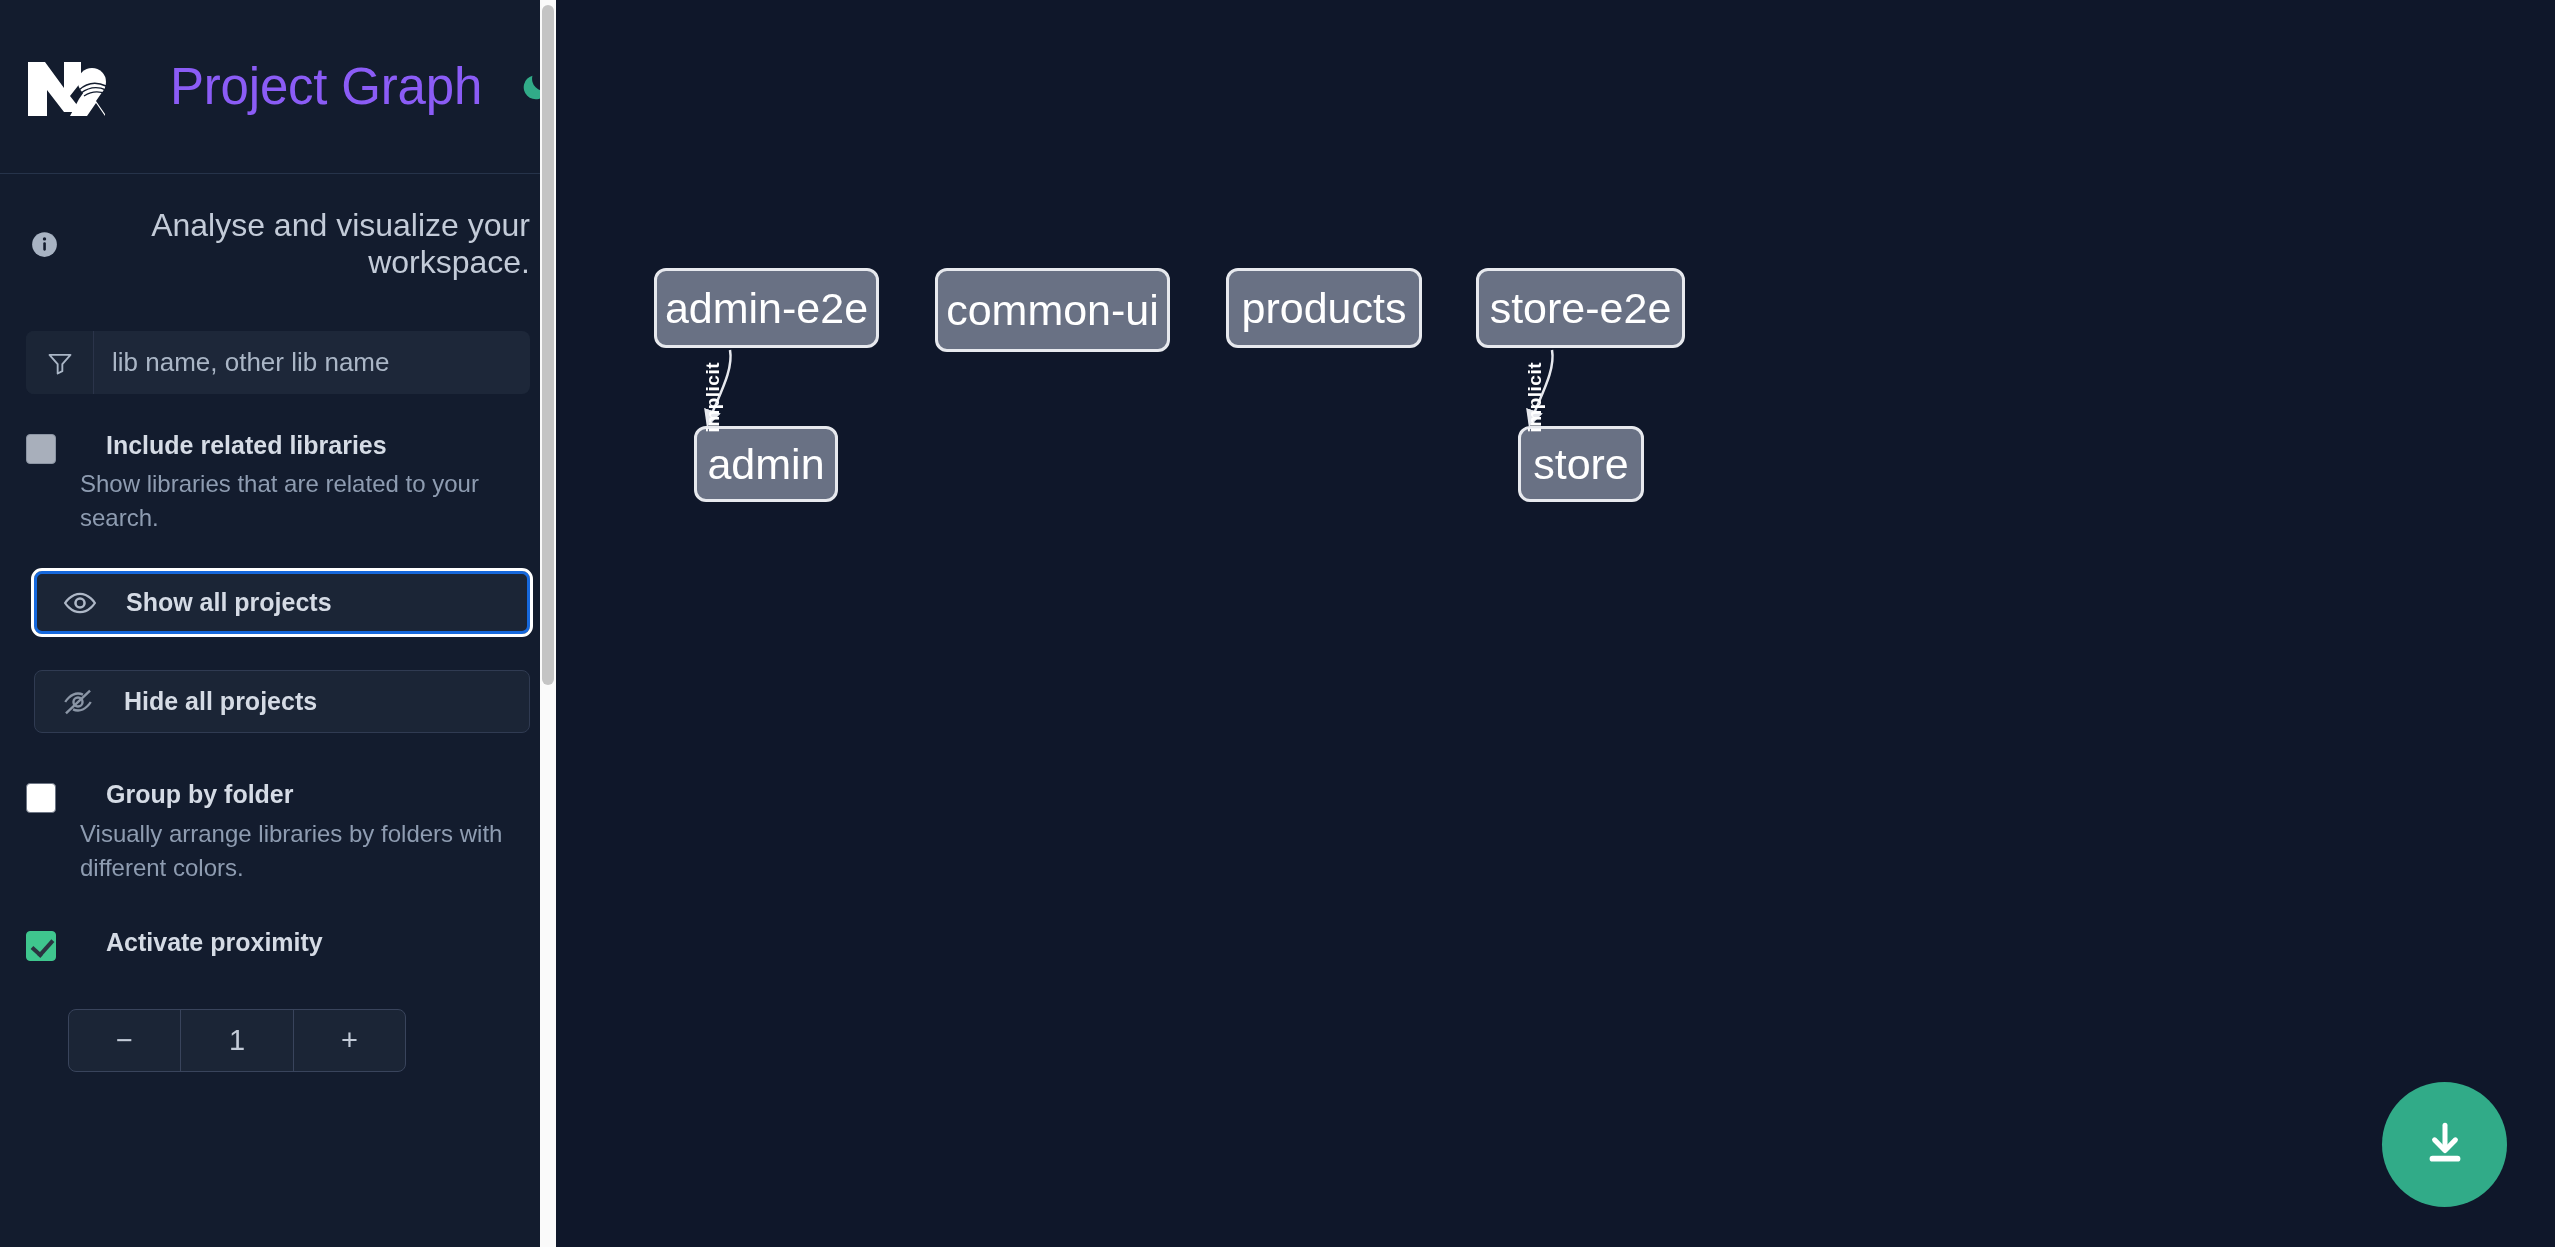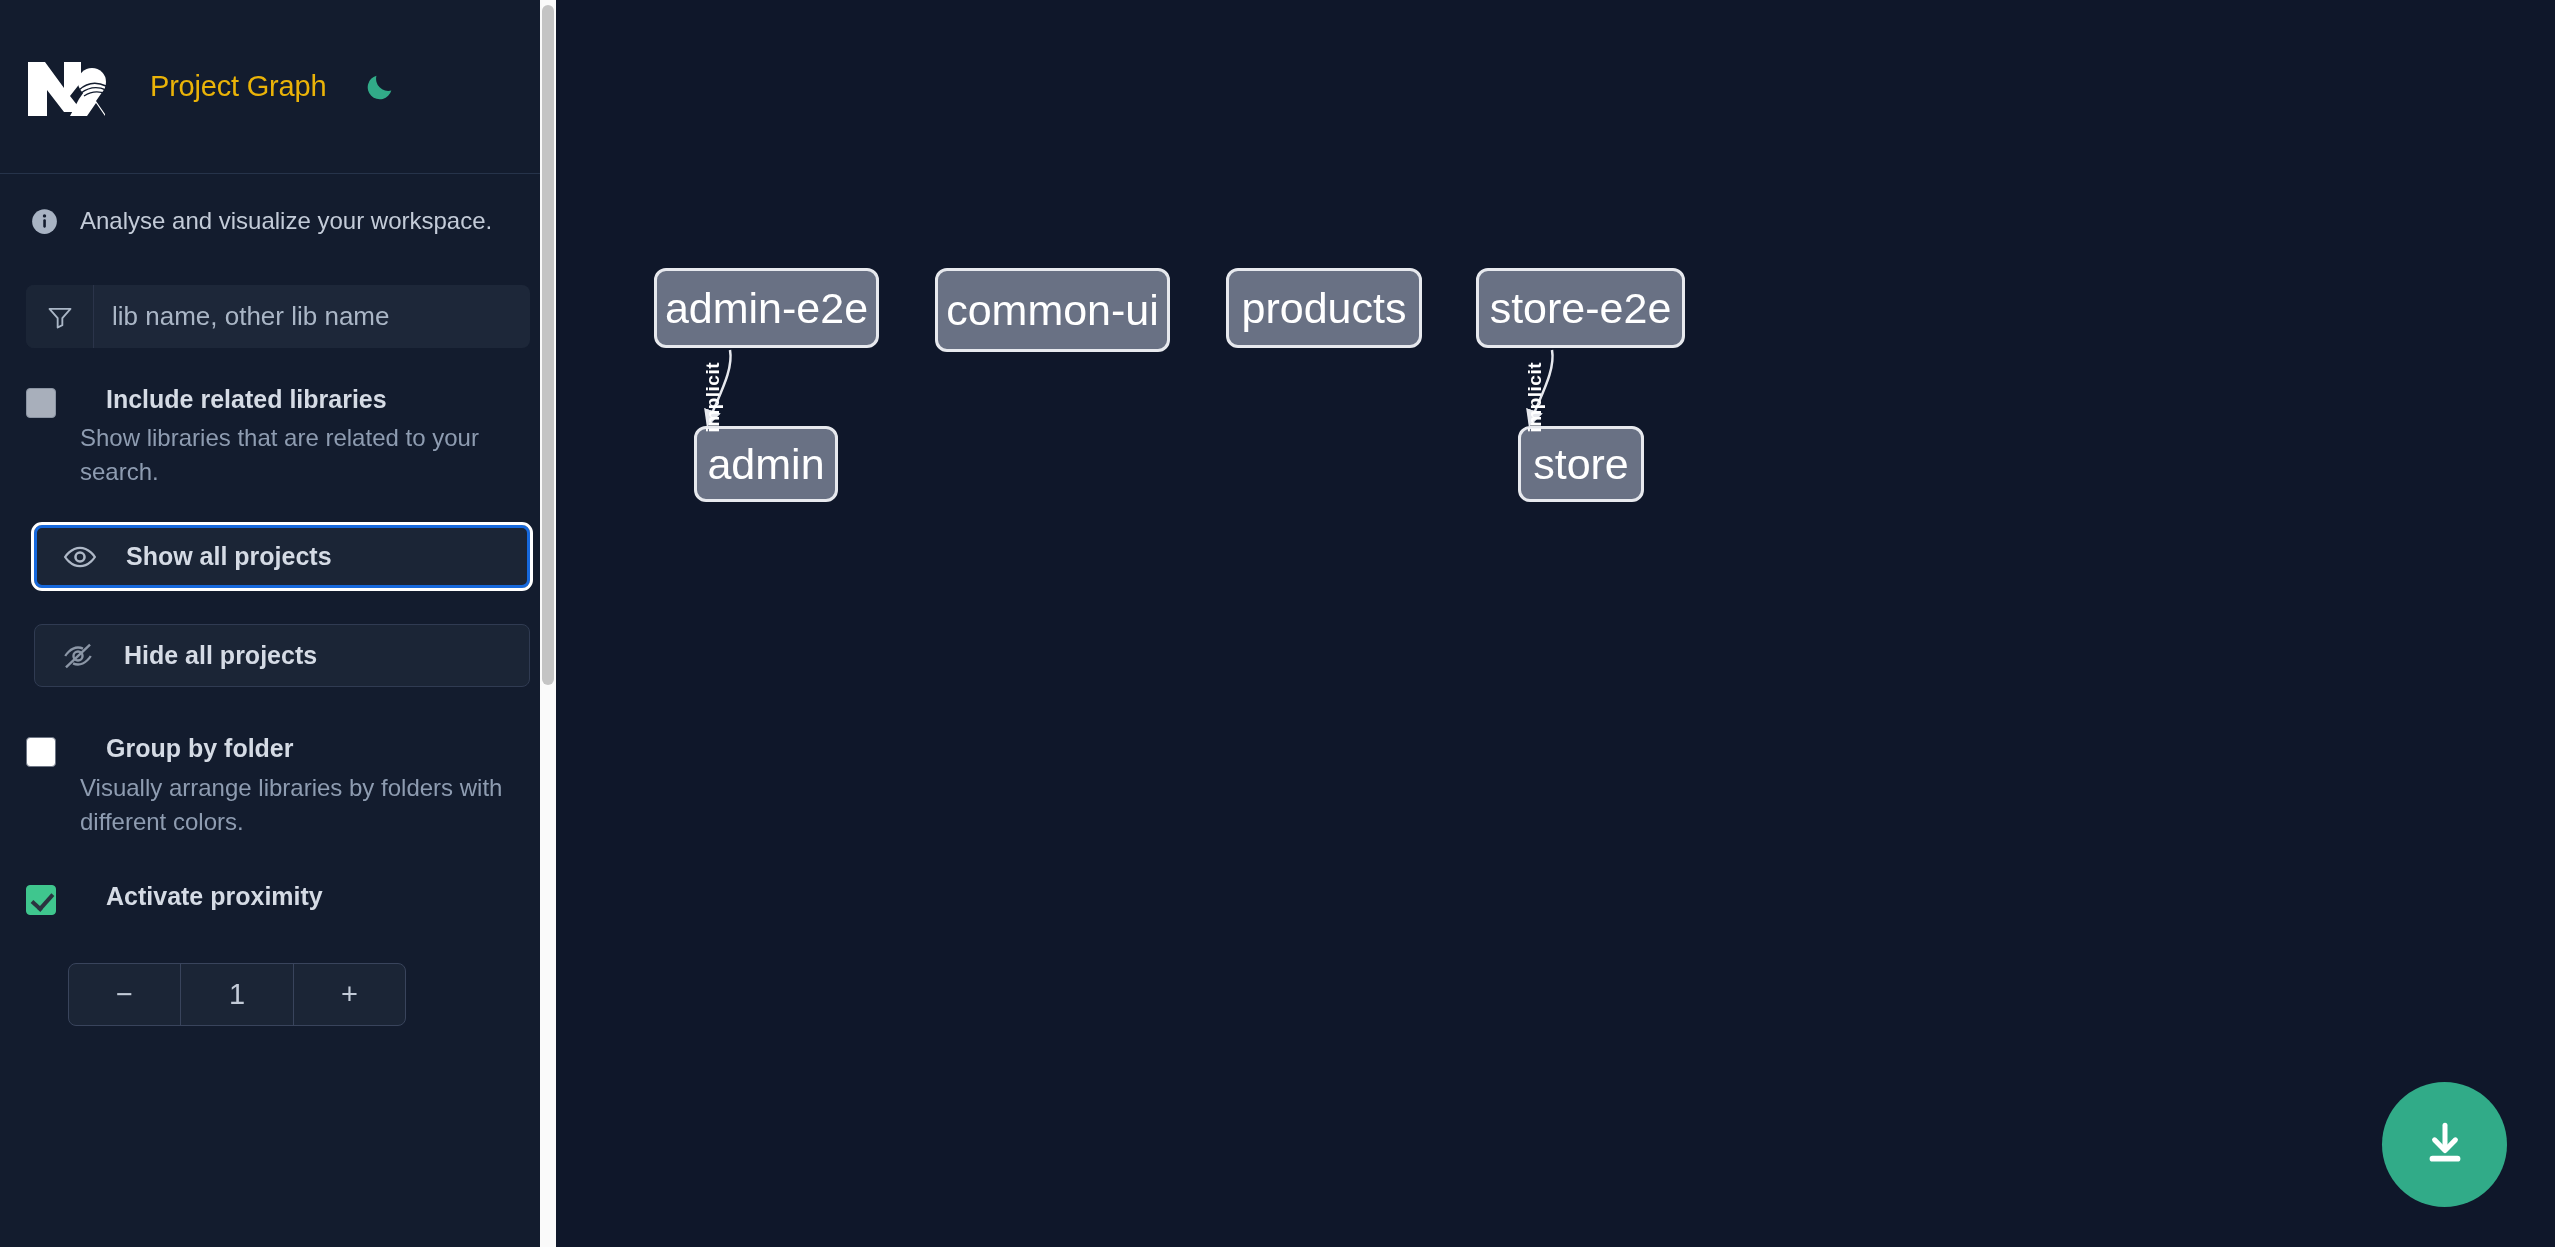--- a/index.html
+++ b/index.html
@@ -21,40 +21,40 @@
     overflow: hidden;
   }
   .sb-header {
     height: 174px;
     display: flex; align-items: center;
     padding-left: 26px;
     border-bottom: 1px solid #26334a;
   }
   .nx-logo { width: 84px; height: 58px; flex: 0 0 84px; }
   .app-title {
-    color: #eab308;
-    font-size: 29px;
+    color: #8b5cf6;
+    font-size: 51px;
     font-weight: 400;
-    margin-left: 40px;
+    margin-left: 60px;
     letter-spacing: -0.2px;
     white-space: nowrap;
   }
   .theme-toggle {
     margin-left: 34px; width: 40px; height: 40px;
     display: flex; align-items: center; justify-content: center;
     cursor: pointer;
   }
 
   .sb-info {
     display: flex; align-items: center;
     padding: 33px 26px 0 31px;
     gap: 22px;
   }
   .info-icon { width: 27px; height: 27px; flex: 0 0 27px; }
-  .sb-info-text { color: #c3cbd8; font-size: 24px; text-align: right; }
+  .sb-info-text { color: #c3cbd8; font-size: 32px; text-align: right; }
 
   .sb-body { padding: 0 26px; }
 
   
   .search-wrap {
     margin-top: 50px;
     height: 63px;
     display: flex; align-items: stretch;
     background: #1d2739;
     border-radius: 8px;

